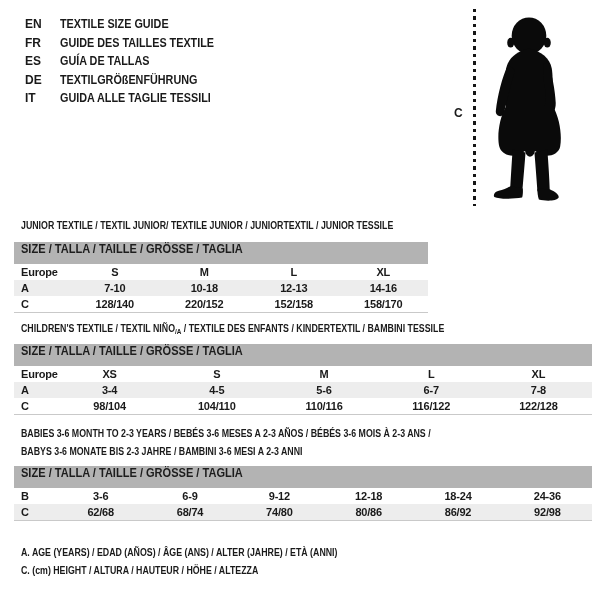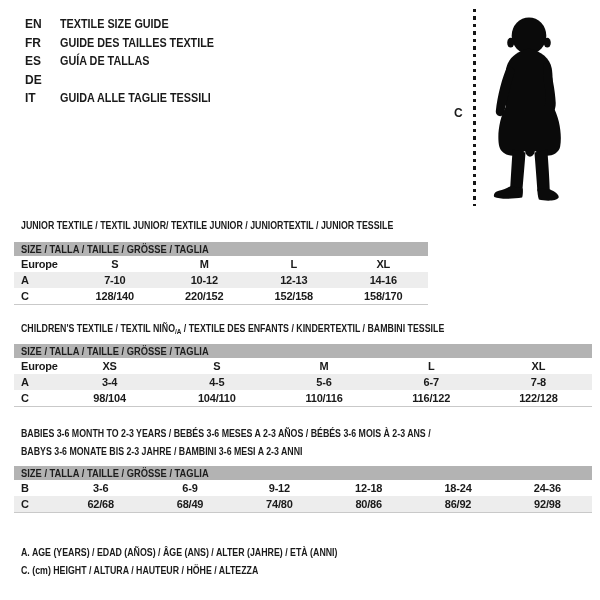--- a/index.html
+++ b/index.html
@@ -32,22 +32,22 @@
   .t2-title { top:319px; }
   .t3-title { top:424px; }
   .sub-a { font-size:8px; vertical-align:-2px; font-weight:bold; }
 
   
   .tbl { position:absolute; left:14px; border-bottom:1px solid #c9c9c9; }
   .t1 { top:242px; width:414px; }
   .t2 { top:344px; width:578px; }
   .t3 { top:466px; width:578px; }
   .band {
-    height:14px; background:#b3b3b3; color:#1d1d1d;
-    font-size:11px; font-weight:bold; line-height:14px; padding-left:7px;
+    height:22px; background:#b3b3b3; color:#1d1d1d;
+    font-size:13px; font-weight:bold; line-height:14px; padding-left:7px;
   }
   .row { display:grid; height:16px; align-items:center; font-size:11px; font-weight:bold; }
   .cols5 { grid-template-columns:56px repeat(4, 1fr); }
   .cols6 { grid-template-columns:42px repeat(5, 1fr); }
   .cols7 { grid-template-columns:42px repeat(6, 1fr); }
   .row > span { text-align:center; letter-spacing:-0.2px; }
   .row > span:first-child { text-align:left; padding-left:7px; }
   .alt { background:#ededed; }
 
   
@@ -66,20 +66,21 @@
     <div class="lang-row">
       <span class="lang-code">FR</span>
       <span class="lang-text"><span class="cond90">GUIDE DES TAILLES TEXTILE</span></span>
     </div>
     <div class="lang-row">
       <span class="lang-code">ES</span>
       <span class="lang-text"><span class="cond90">GUÍA DE TALLAS</span></span>
     </div>
     <div class="lang-row">
       <span class="lang-code">DE</span>
+      <span class="lang-text"><span class="cond90">TEXTILGRÖßENFÜHRUNG</span></span>
     </div>
     <div class="lang-row">
       <span class="lang-code">IT</span>
       <span class="lang-text"><span class="cond90">GUIDA ALLE TAGLIE TESSILI</span></span>
     </div>
   </div>
 
   <div class="height-line"></div>
   <div class="height-label">C</div>
   <svg class="baby" viewBox="0 0 92 200" xmlns="http://www.w3.org/2000/svg">
@@ -106,21 +107,21 @@
     <div class="row cols5">
       <span>Europe</span>
       <span>S</span>
       <span>M</span>
       <span>L</span>
       <span>XL</span>
     </div>
     <div class="row cols5 alt">
       <span>A</span>
       <span>7-10</span>
-      <span>10-12</span>
+      <span>10-18</span>
       <span>12-13</span>
       <span>14-16</span>
     </div>
     <div class="row cols5">
       <span>C</span>
       <span>128/140</span>
       <span>220/152</span>
       <span>152/158</span>
       <span>158/170</span>
     </div>
@@ -168,21 +169,21 @@
       <span>3-6</span>
       <span>6-9</span>
       <span>9-12</span>
       <span>12-18</span>
       <span>18-24</span>
       <span>24-36</span>
     </div>
     <div class="row cols7 alt">
       <span>C</span>
       <span>62/68</span>
-      <span>68/49</span>
+      <span>68/74</span>
       <span>74/80</span>
       <span>80/86</span>
       <span>86/92</span>
       <span>92/98</span>
     </div>
   </div>
 
   <div class="footnotes">
     <div><span class="cond80">A. AGE (YEARS) / EDAD (AÑOS) / ÂGE (ANS) / ALTER (JAHRE) / ETÀ (ANNI)</span></div>
     <div><span class="cond80">C. (cm) HEIGHT / ALTURA / HAUTEUR / HÖHE / ALTEZZA</span></div>

